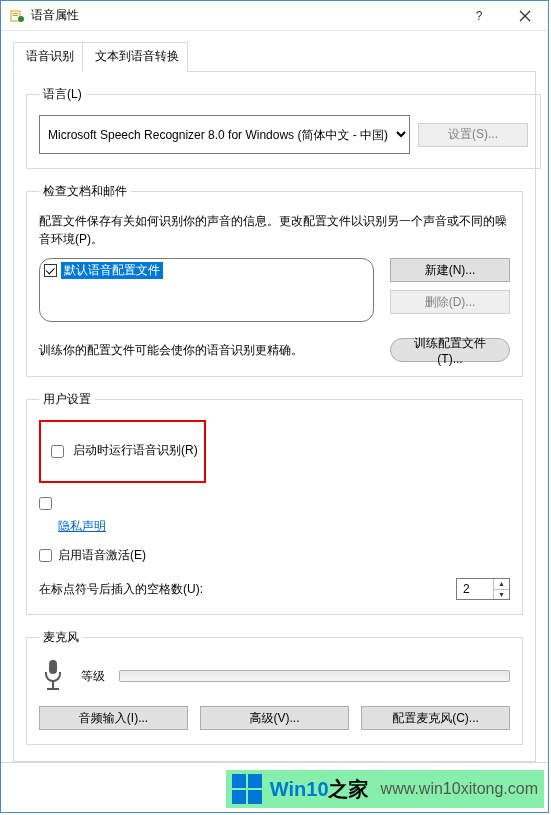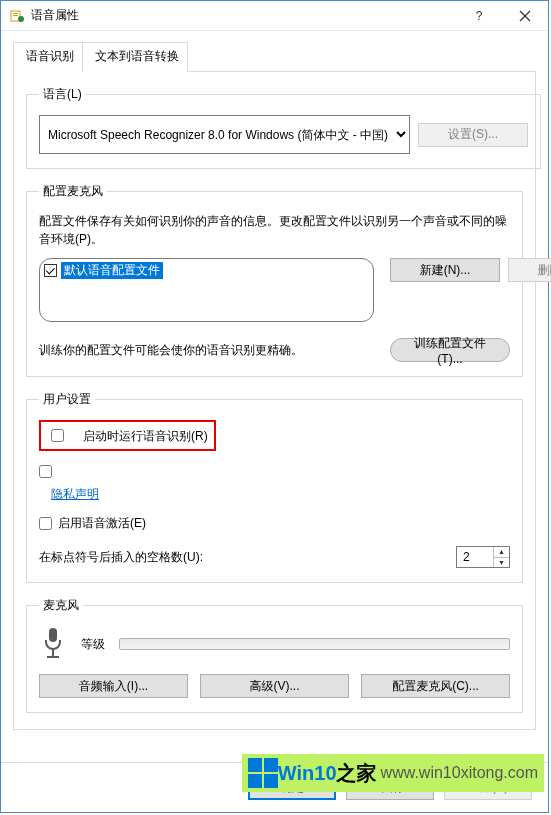--- a/index.html
+++ b/index.html
@@ -136,33 +136,33 @@
   .list-item .cb.checked::after{
     content:""; display:block; width:7px; height:4px;
     border-left:1.5px solid #000; border-bottom:1.5px solid #000;
     transform: rotate(-45deg) translate(0px,-1px);
   }
   .list-item.selected .lbl {
     background:#0078d7; color:#fff; padding:0 3px;
   }
 
   .rightcol {
-    display:flex; flex-direction:row; gap:8px; margin-left:8px;
+    display:flex; flex-direction:column; gap:8px; margin-left:8px;
     width: 120px;
     justify-content: space-between;
   }
 
   .checkline { display:flex; align-items:center; gap:6px; margin: 6px 0; }
   .checkline input[type=checkbox]{ width:13px; height:13px; margin:0; }
-  .link { color:#0066cc; text-decoration: underline; cursor:pointer; margin-left: 12px; display:inline-block; margin-top:2px; margin-bottom:6px;}
+  .link { color:#0066cc; text-decoration: underline; cursor:pointer; margin-left: 19px; display:inline-block; margin-top:2px; margin-bottom:6px;}
 
   .highlight-red {
     border: 2px solid #e60000;
-    padding: 4px 6px;
-    display: inline-flex; align-items: flex-end; gap:16px;
+    padding: 20px 6px;
+    display: inline-flex; align-items: flex-start; gap:6px;
   }
 
   .spaces-row { display:flex; align-items:center; justify-content:space-between; margin-top:14px;}
   .spinbox {
     width: 54px; height: 22px; border:1px solid #7a7a7a;
     display:flex; align-items:stretch; background:#fff;
   }
   .spinbox .val { flex:1; display:flex; align-items:center; padding:0 6px; }
   .spinbox .arrows { width:16px; border-left:1px solid #c0c0c0; display:flex; flex-direction:column;}
   .spinbox .arrows div{ flex:1; display:flex; align-items:center; justify-content:center; font-size:7px; color:#333;}
@@ -186,23 +186,23 @@
     border-top:1px solid #d9d9d9;
     display:flex; align-items:center; justify-content:flex-end;
     padding: 0 16px; gap:10px;
     background:#fff;
   }
   .footer .btn { min-width: 88px; height:24px; }
   .footer .btn.default { border:1px solid #0078d7; box-shadow: inset 0 0 0 1px #0078d7; }
 
   .watermark {
     position:absolute;
-    right: 4px; bottom: 20px;
-    display:flex; align-items:center; 
-    background:#bef264;
+    right: 4px; bottom: 4px;
+    display:flex; align-items:center; gap:8px;
+    background:#86efac;
     padding:4px 6px;
     z-index:10;
   }
   .watermark .logo { display:inline-grid; grid-template-columns: 14px 14px; grid-template-rows:14px 14px; gap:2px;}
   .watermark .logo span{ background:#0078d7;}
   .watermark .txt { font-size:20px; font-weight:bold;}
   .watermark .txt .blue{ color:#0078d7;}
   .watermark .sub { font-size:16px; color:#555; margin-left:4px;}
 </style>
 </head>
@@ -246,21 +246,21 @@
         <legend>语言(L)</legend>
         <div class="row">
           <select class="combo">
             <option>Microsoft Speech Recognizer 8.0 for Windows (简体中文 - 中国)</option>
           </select>
           <button class="btn" disabled="">设置(S)...</button>
         </div>
       </fieldset>
 
       <fieldset class="group">
-        <legend>配置麦克风</legend>
+        <legend>检查文档和邮件</legend>
         <div class="desc">配置文件保存有关如何识别你的声音的信息。更改配置文件以识别另一个声音或不同的噪音环境(P)。</div>
         <div class="row" style="align-items:flex-start;">
           <div class="listbox" style="flex:1;border-radius:12px;">
             <div class="list-item selected">
               <span class="cb checked"></span>
               <span class="lbl">默认语音配置文件</span>
             </div>
           </div>
           <div class="rightcol">
             <button class="btn">新建(N)...</button>

